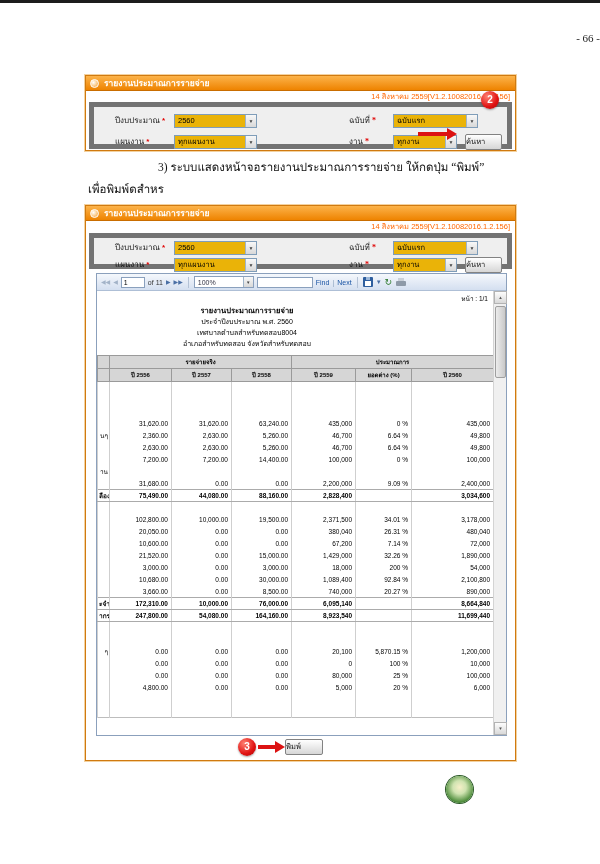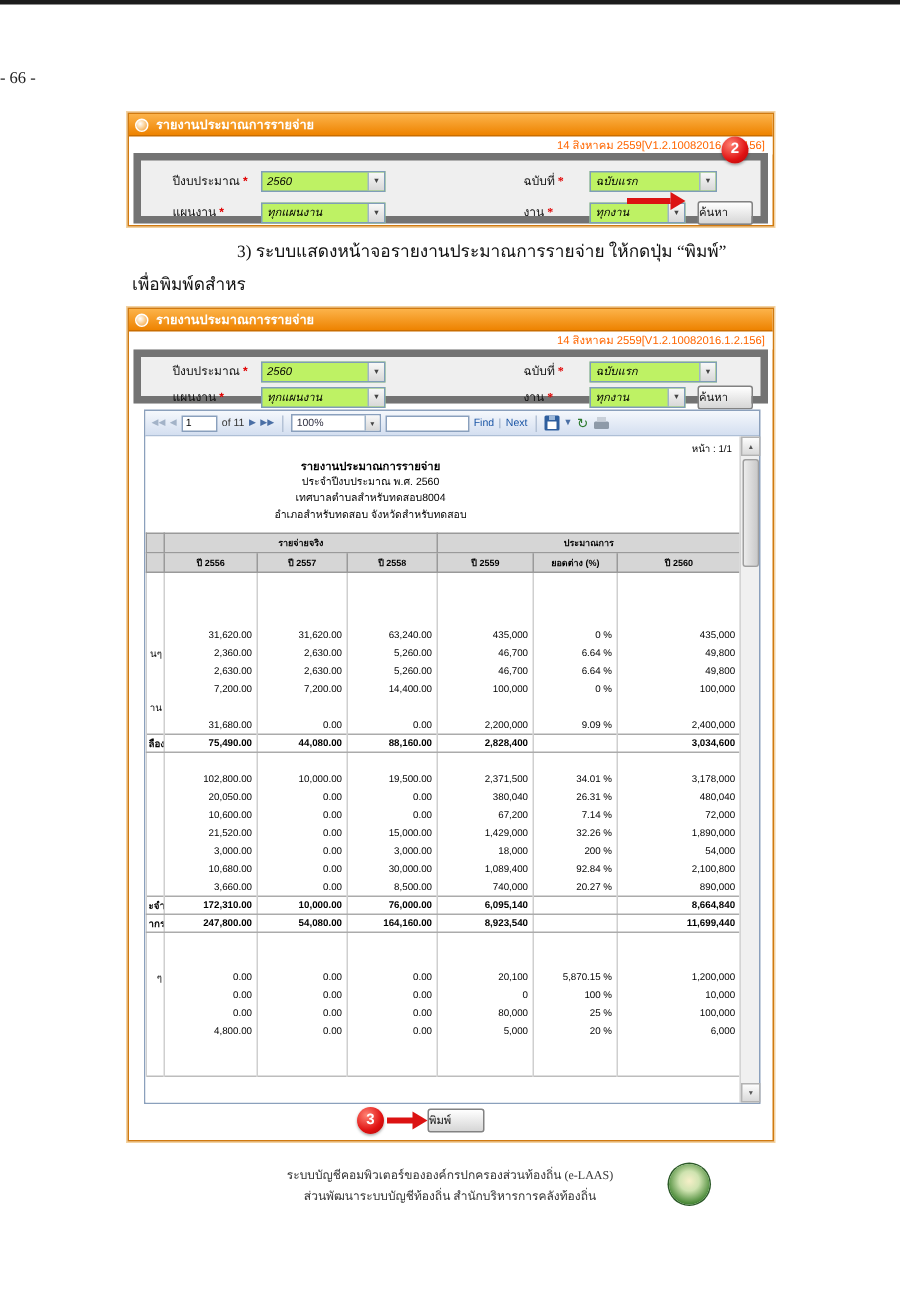--- a/index.html
+++ b/index.html
@@ -1,20 +1,20 @@
 <!DOCTYPE html>
 <html><head>
 <meta charset="utf-8">
 <style>
   * { margin:0; padding:0; box-sizing:border-box; }
   html,body { background:#ffffff; }
   body { font-family:"Liberation Sans","DejaVu Sans",sans-serif; }
   .page { position:relative; width:600px; height:864px; background:#fff; overflow:hidden; }
   .topline { position:absolute; top:0; left:0; width:100%; height:3px; background:#1c1c1c; }
-  .page-num { position:absolute; top:32px; left:0; width:100%; text-align:left; font-size:11px; color:#222; font-family:"Liberation Serif","DejaVu Serif",serif;margin-top:14px; }
+  .page-num { position:absolute; top:32px; left:0; width:100%; text-align:right; font-size:11px; color:#222; font-family:"Liberation Serif","DejaVu Serif",serif; }
 
   .instr1 { position:absolute; left:158px; top:158px; font-size:11.5px; color:#111; font-family:"Liberation Serif","DejaVu Serif",serif; }
   .instr2 { position:absolute; left:88px; top:180px; font-size:11.5px; color:#111; font-family:"Liberation Serif","DejaVu Serif",serif; }
 
   
   .panel { position:absolute; left:85px; width:431px; background:#fff; border:1px solid #d07a10; box-shadow:0 0 0 1px #f3d2a0; }
   .panel1 { top:75px; height:76px; }
   .panel2 { top:205px; height:556px; }
   .panel-hd { position:relative; height:15px; background:linear-gradient(#fcb34a,#ee8300); color:#fff; font-size:8.5px; font-weight:bold; line-height:15px; padding-left:18px; border-bottom:1px solid #c96d00; white-space:nowrap; overflow:hidden; }
   .hd-icon { position:absolute; left:4px; top:3px; width:9px; height:9px; border-radius:50%; background:radial-gradient(circle at 35% 35%, #ffffff 0%, #fcd9a8 40%, #f39a2b 100%); border:1px solid #fff; }
@@ -23,21 +23,21 @@
   .form { position:absolute; left:3px; right:3px; background:#efefef; border:5px solid #737373; }
   .panel1 .form { top:26px; height:47px; }
   .panel2 .form { top:27px; height:36px; }
   .frow { position:absolute; left:0; right:0; height:16px; }
   .panel1 .frow.r1 { top:6px; }  .panel1 .frow.r2 { top:27px; }
   .panel2 .frow.r1 { top:2px; }  .panel2 .frow.r2 { top:19px; }
   .flabel { position:absolute; font-size:8px; line-height:16px; color:#111; white-space:nowrap; }
   .flabel.l1 { left:21px; }
   .flabel.l2 { left:255px;font-family:Liberation Serif, serif; }
   .req { color:#e00000; margin-left:2px; font-weight:bold; }
-  .select { position:absolute; top:1px; height:14px; background:#bef264; border:1px solid #7f9db9; font-size:7.5px; line-height:12px; padding:0 13px 0 3px; white-space:nowrap; overflow:hidden;font-style:italic; }
+  .select { position:absolute; top:1px; height:14px; background:#eab308; border:1px solid #7f9db9; font-size:7.5px; line-height:12px; padding:0 13px 0 3px; white-space:nowrap; overflow:hidden; }
   .select .dd { position:absolute; right:0; top:0; bottom:0; width:11px; background:linear-gradient(#f8f8f8,#d8d8d8); border-left:1px solid #9fb4c9; font-size:5px; text-align:center; line-height:13px; color:#444; padding:0; }
   .select.s1 { left:80px; width:83px; }
   .select.s2 { left:299px; width:85px; }
   .select.s2.narrow { width:64px; }
   .btn { position:absolute; height:16px; background:linear-gradient(#ffffff,#d6d6d6); border:1px solid #828282; border-radius:2px; font-size:7.5px; text-align:left; line-height:14px; color:#111; cursor:pointer; font-family:inherit; }
   .btn-search { left:371px; top:0; width:37px; }
   .btn-print { left:199px; top:533px; width:38px; }
 
   
   .callout { position:absolute; width:18px; height:18px; border-radius:50%; background:radial-gradient(circle at 35% 30%, #ff8273 0%, #e01212 60%, #a90808 100%); color:#fff; font-size:10px; font-weight:bold; text-align:center; line-height:18px; z-index:7; box-shadow:0 1px 2px rgba(0,0,0,.35); }
@@ -475,19 +475,15 @@
     </div>
 
     <button class="btn btn-print">พิมพ์</button>
     <div class="callout callout3">3</div>
     <div class="arrow arrow3">
       <span class="shaft"></span>
       <span class="head"></span>
     </div>
   </section>
 
-  <div class="footer">
-    <div>ระบบบัญชีคอมพิวเตอร์ขององค์กรปกครองส่วนท้องถิ่น (e-LAAS)</div>
-    <div>ส่วนพัฒนาระบบบัญชีท้องถิ่น สำนักบริหารการคลังท้องถิ่น</div>
-  </div>
   <div class="logo"></div>
 
 </div>
 
 </body></html>

